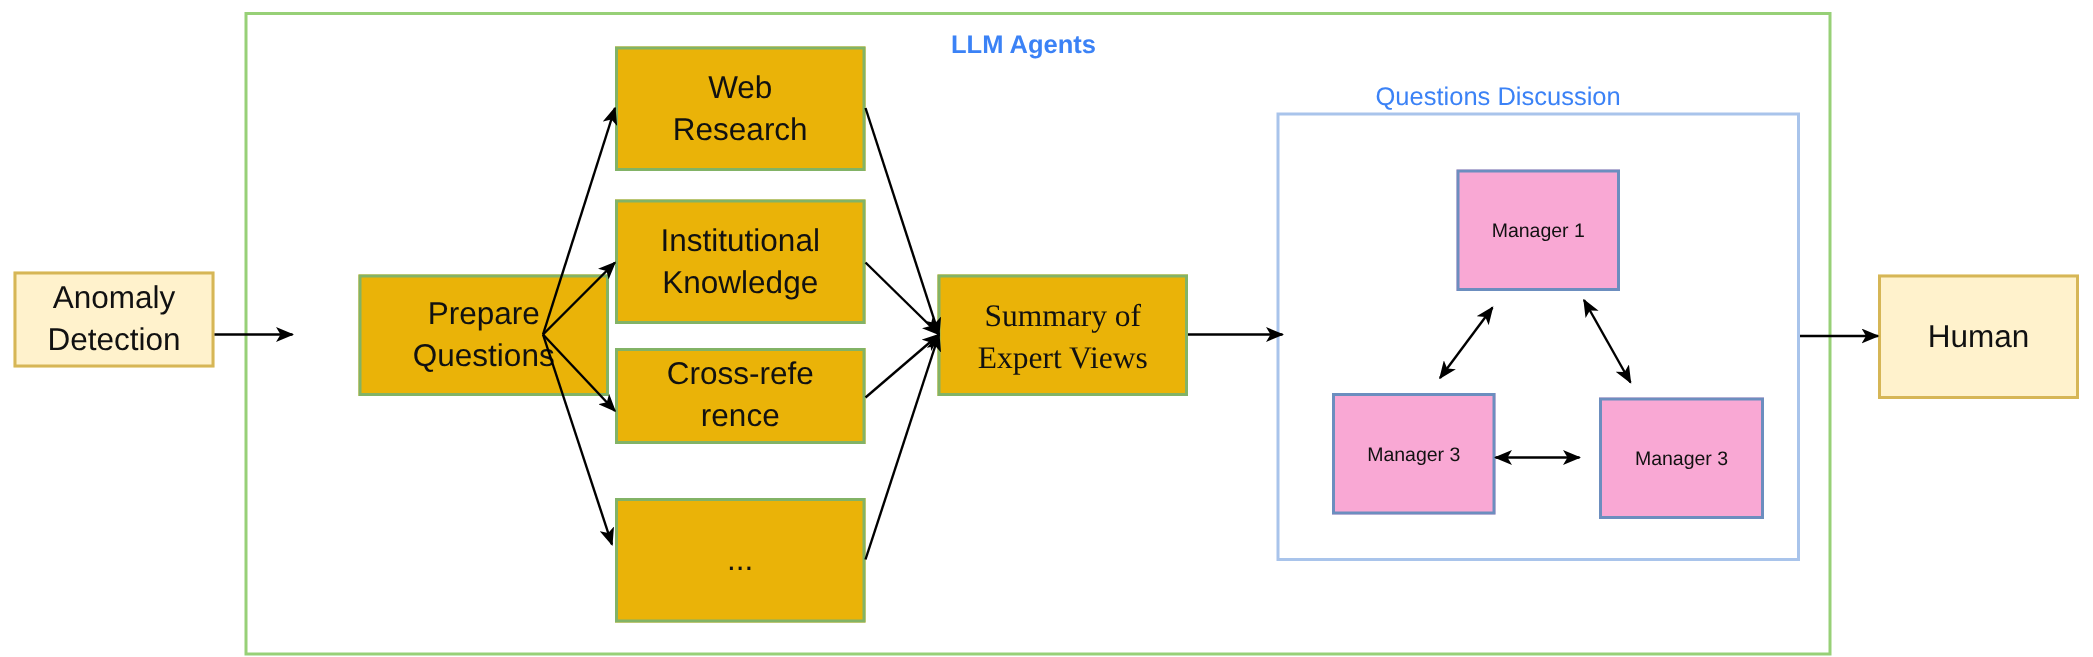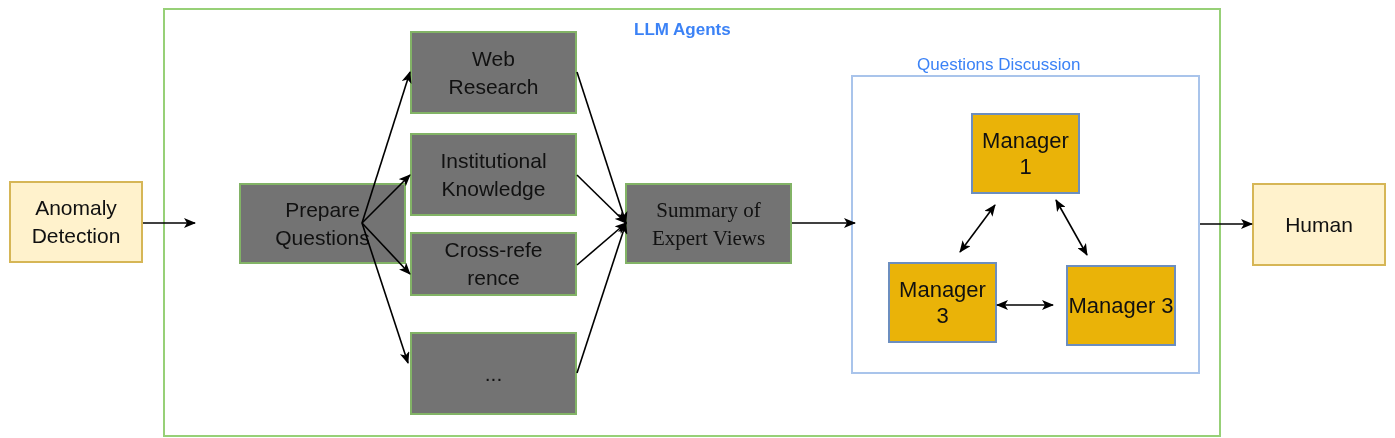--- a/index.html
+++ b/index.html
@@ -1,36 +1,36 @@
 <!DOCTYPE html>
 <html><head>
 <meta charset="utf-8">
 <style>
   html, body { margin:0; padding:0; background:#ffffff; }
   body { width:1395px; height:438px; position:relative; overflow:hidden;
          font-family:"Liberation Sans", sans-serif; }
   .box { position:absolute; box-sizing:border-box; display:flex; align-items:center;
          justify-content:center; text-align:center; color:#111; }
   .yellow { background:#fff2cc; border:2px solid #d6b656; font-size:21px; line-height:28px; }
-  .green { background:#737373; border:2px solid #82b366; font-size:21px; line-height:28px; }
-  .blue { background:#eab308; border:2px solid #6c8ebf; font-size:22px; }
+  .green { background:#eab308; border:2px solid #82b366; font-size:21px; line-height:28px; }
+  .blue { background:#f9a8d4; border:2px solid #6c8ebf; font-size:13px; }
   .frame { position:absolute; box-sizing:border-box; }
   .label { position:absolute; color:#3b82f6; white-space:nowrap; }
   svg.arrows { position:absolute; left:0; top:0; }
 </style>
 </head>
 <body>
 
 <div class="frame" style="left:163px; top:8px; width:1058px; height:429px; border:2px solid #97d077;"></div>
 <div class="label" style="left:634px; top:20px; font-size:17px; font-weight:bold;">LLM Agents</div>
 
 <div class="frame" style="left:851px; top:75px; width:349px; height:299px; border:2px solid #a9c4eb;"></div>
 <div class="label" style="left:917px; top:55px; font-size:17px;">Questions Discussion</div>
 
-<div class="box yellow" style="left:9px; top:181px; width:134px; height:82px;">
+<div class="box yellow" style="left:9px; top:181px; width:134px; height:64px;">
   <span style="width:100px;">Anomaly Detection</span>
 </div>
 <div class="box green" style="left:195px; top:183px; width:167px; height:81px;margin-left:44px;">
   <span style="width:110px;">Prepare Questions</span>
 </div>
 <div class="box green" style="left:410px; top:31px; width:167px; height:83px;">
   <span style="width:110px;">Web Research</span>
 </div>
 <div class="box green" style="left:410px; top:133px; width:167px; height:83px;">
   <span style="width:130px;">Institutional Knowledge</span>

